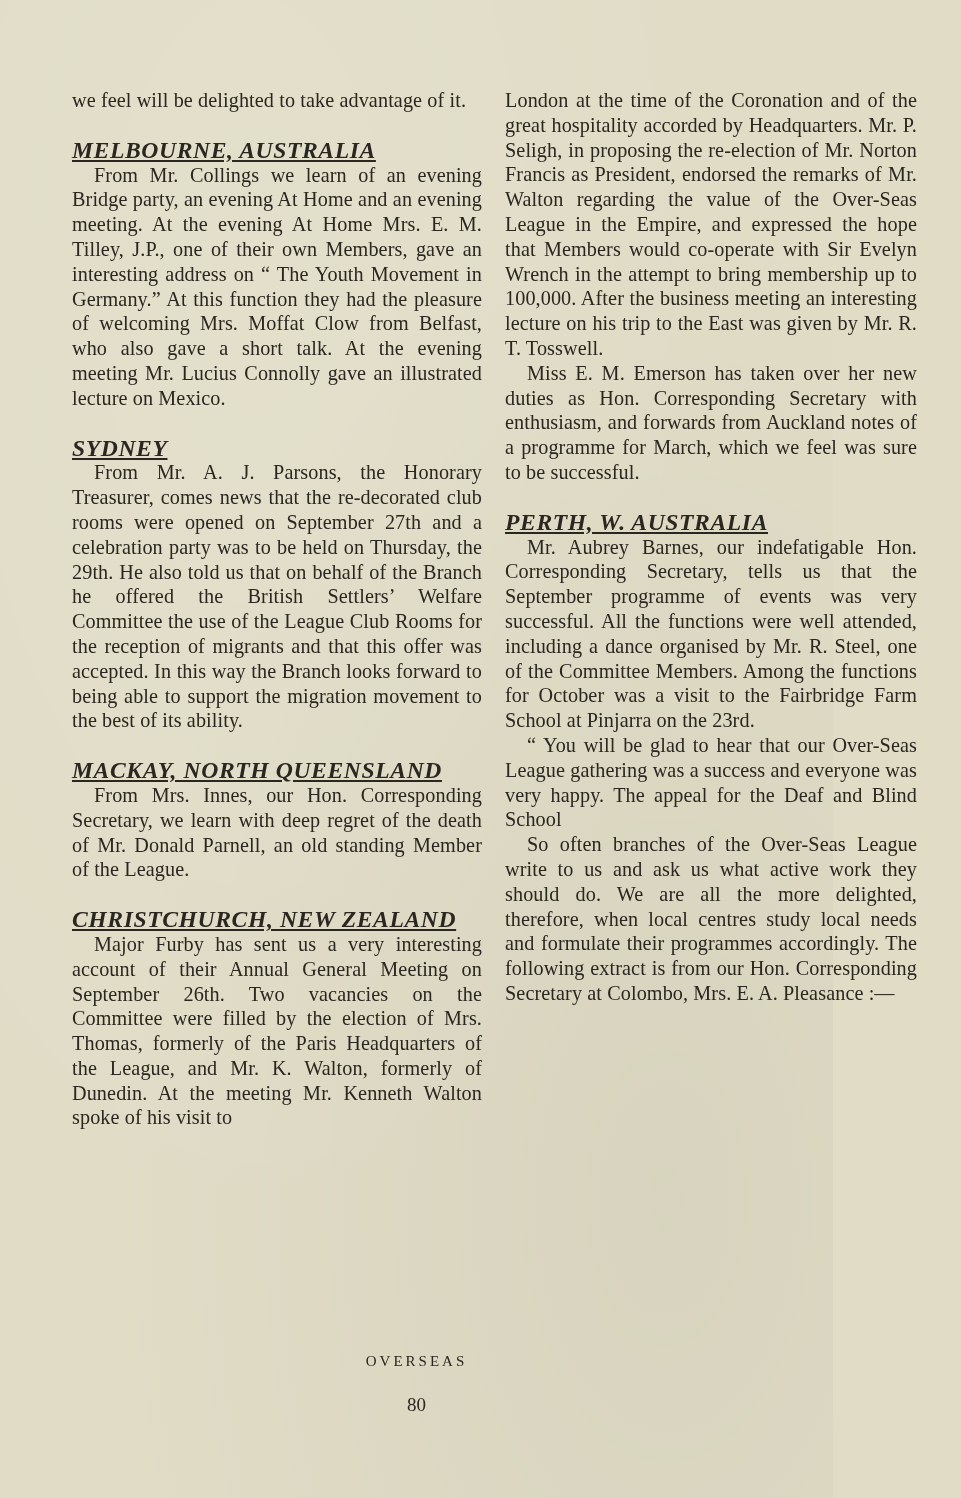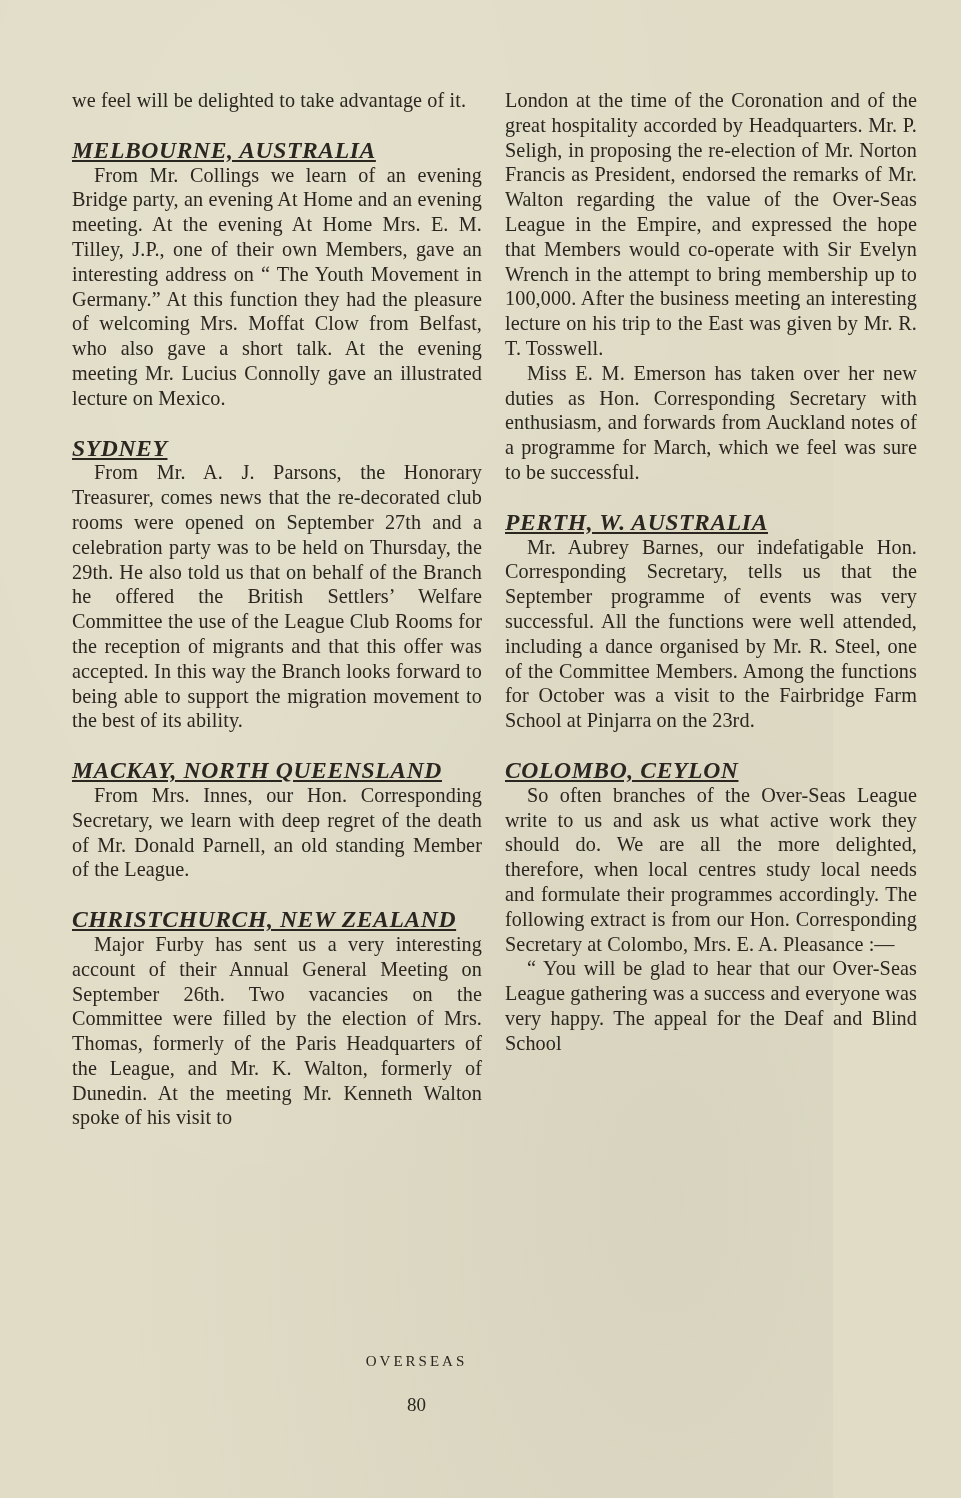--- a/index.html
+++ b/index.html
@@ -87,20 +87,19 @@
   </div>
 
   <div class="column col-right">
     <p class="para">London at the time of the Coronation and of the great hospitality accorded by Headquarters. Mr. P. Seligh, in proposing the re-election of Mr. Norton Francis as President, endorsed the remarks of Mr. Walton regarding the value of the Over-Seas League in the Empire, and expressed the hope that Members would co-operate with Sir Evelyn Wrench in the attempt to bring membership up to 100,000. After the business meeting an interesting lecture on his trip to the East was given by Mr. R. T. Tosswell.</p>
 
     <p class="para indent">Miss E. M. Emerson has taken over her new duties as Hon. Corresponding Secretary with enthusiasm, and forwards from Auckland notes of a programme for March, which we feel was sure to be successful.</p>
 
     <h3 class="heading">PERTH, W. AUSTRALIA</h3>
     <p class="para indent">Mr. Aubrey Barnes, our indefatigable Hon. Corresponding Secretary, tells us that the September programme of events was very successful. All the functions were well attended, including a dance organised by Mr. R. Steel, one of the Committee Members. Among the functions for October was a visit to the Fairbridge Farm School at Pinjarra on the 23rd.</p>
 
-    <h3 class="heading">COLOMBO, CEYLON</h3>
+    <p class="para indent">“ You will be glad to hear that our Over-Seas League gathering was a success and everyone was very happy. The appeal for the Deaf and Blind School</p>
     <p class="para indent">So often branches of the Over-Seas League write to us and ask us what active work they should do. We are all the more delighted, therefore, when local centres study local needs and formulate their programmes accordingly. The following extract is from our Hon. Corresponding Secretary at Colombo, Mrs. E. A. Pleasance :—</p>
-    <p class="para indent">“ You will be glad to hear that our Over-Seas League gathering was a success and everyone was very happy. The appeal for the Deaf and Blind School</p>
   </div>
 
   <div class="footer-title">OVERSEAS</div>
   <div class="page-number">80</div>
 </div>
 
 </body></html>

